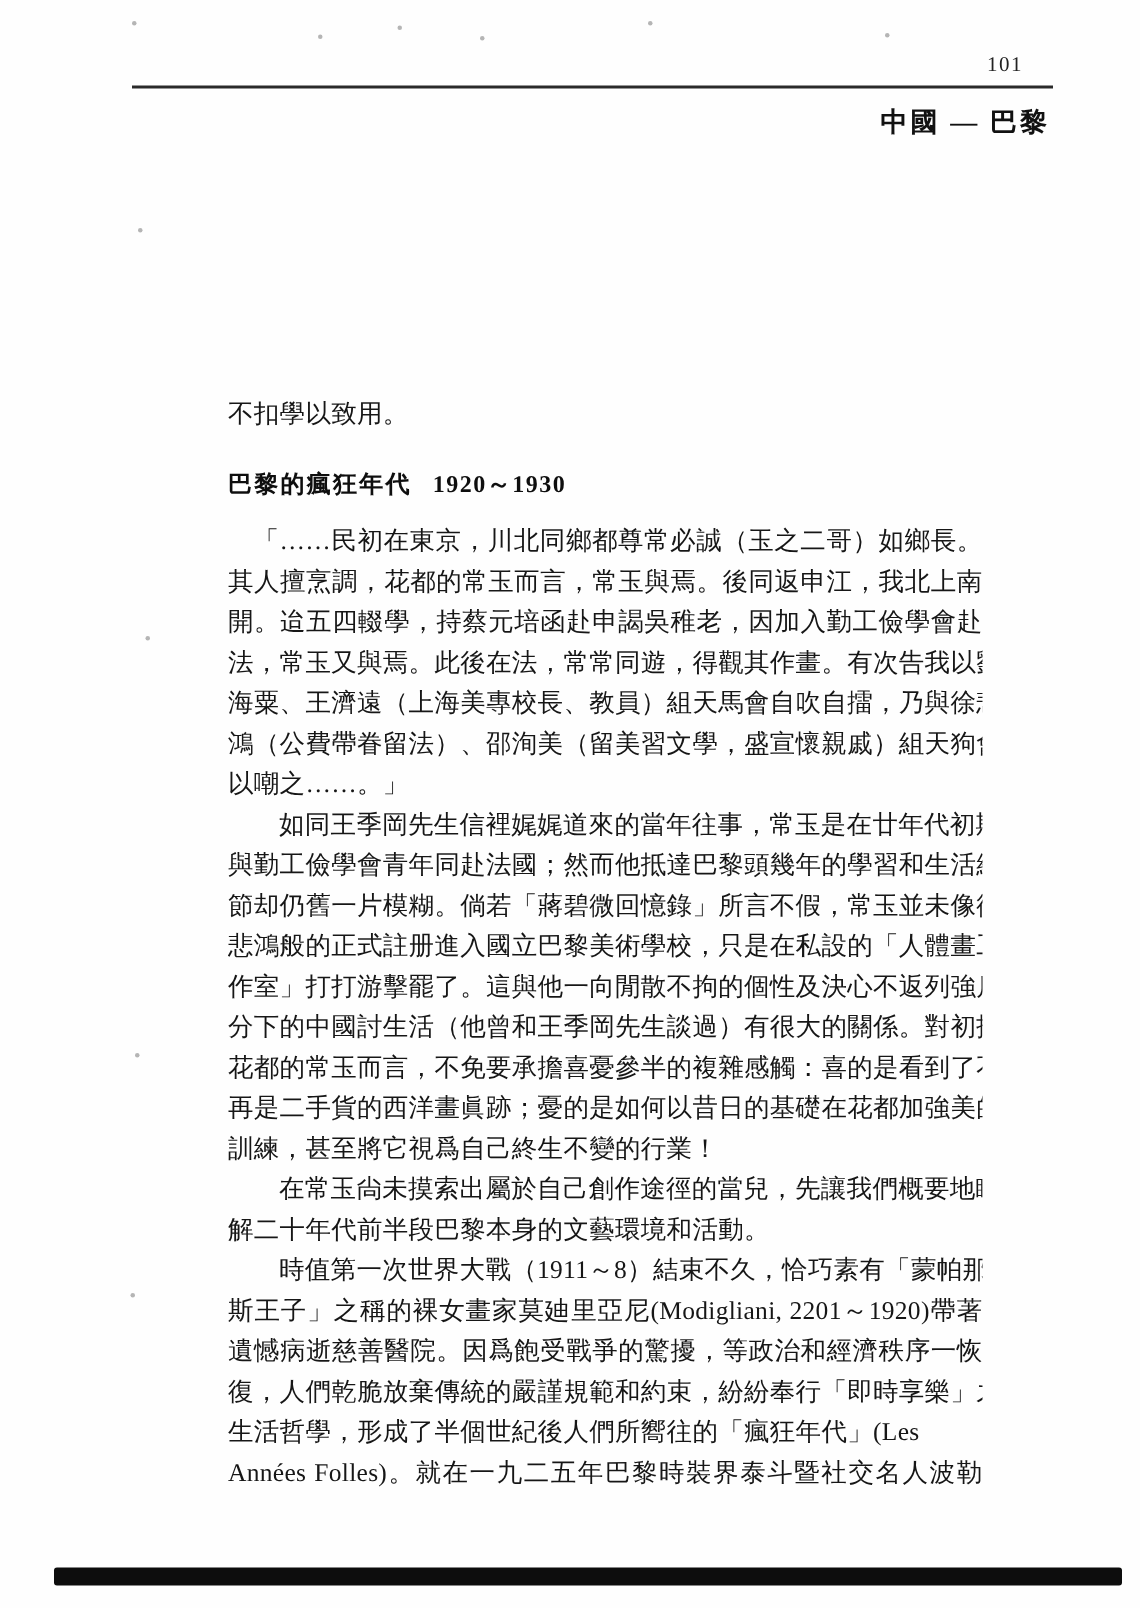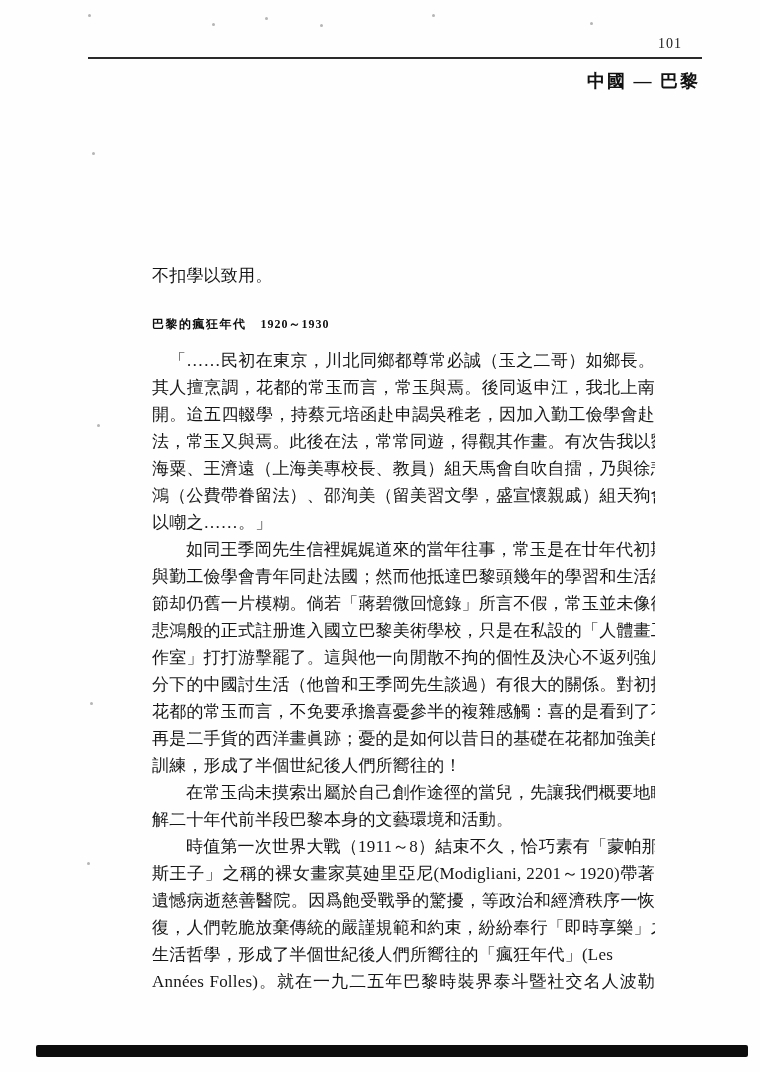--- a/index.html
+++ b/index.html
@@ -67,21 +67,21 @@
     text-align: center;
     text-align-last: left;
   }
   .indent1 { text-indent: 1em; }
   .indent2 { text-indent: 2em; }
   .section-heading {
     margin-top: 21px;
     margin-bottom: 9px;
     height: 28px;
     line-height: 28px;
-    font-size: 12px;
+    font-size: 16px;
     font-weight: bold;
     letter-spacing: 1.5px;
     color: #0e0e0e;
   }
   .section-heading .years { margin-left: 14px; letter-spacing: 1px; }
   
   .scan-bar {
     position: absolute;
     top: 1045px;
     left: 36px;
@@ -125,21 +125,21 @@
 
     <div>
       <div class="line indent2">如同王季岡先生信裡娓娓道來的當年往事，常玉是在廿年代初期</div>
       <div class="line">與勤工儉學會青年同赴法國；然而他抵達巴黎頭幾年的學習和生活細</div>
       <div class="line">節却仍舊一片模糊。倘若「蔣碧微回憶錄」所言不假，常玉並未像徐</div>
       <div class="line">悲鴻般的正式註册進入國立巴黎美術學校，只是在私設的「人體畫工</div>
       <div class="line">作室」打打游擊罷了。這與他一向閒散不拘的個性及決心不返列強瓜</div>
       <div class="line">分下的中國討生活（他曾和王季岡先生談過）有很大的關係。對初抵</div>
       <div class="line">花都的常玉而言，不免要承擔喜憂參半的複雜感觸：喜的是看到了不</div>
       <div class="line">再是二手貨的西洋畫眞跡；憂的是如何以昔日的基礎在花都加強美的</div>
-      <div class="line short">訓練，形成了半個世紀後人們所嚮往的！</div>
+      <div class="line short">訓練，甚至將它視爲自己終生不變的行業！</div>
     </div>
 
     <div>
       <div class="line indent2">在常玉尙未摸索出屬於自己創作途徑的當兒，先讓我們概要地瞭</div>
       <div class="line short">解二十年代前半段巴黎本身的文藝環境和活動。</div>
     </div>
 
     <div>
       <div class="line indent2">時值第一次世界大戰（1911～8）結束不久，恰巧素有「蒙帕那</div>
       <div class="line">斯王子」之稱的裸女畫家莫廸里亞尼(Modigliani, 2201～1920)帶著</div>

